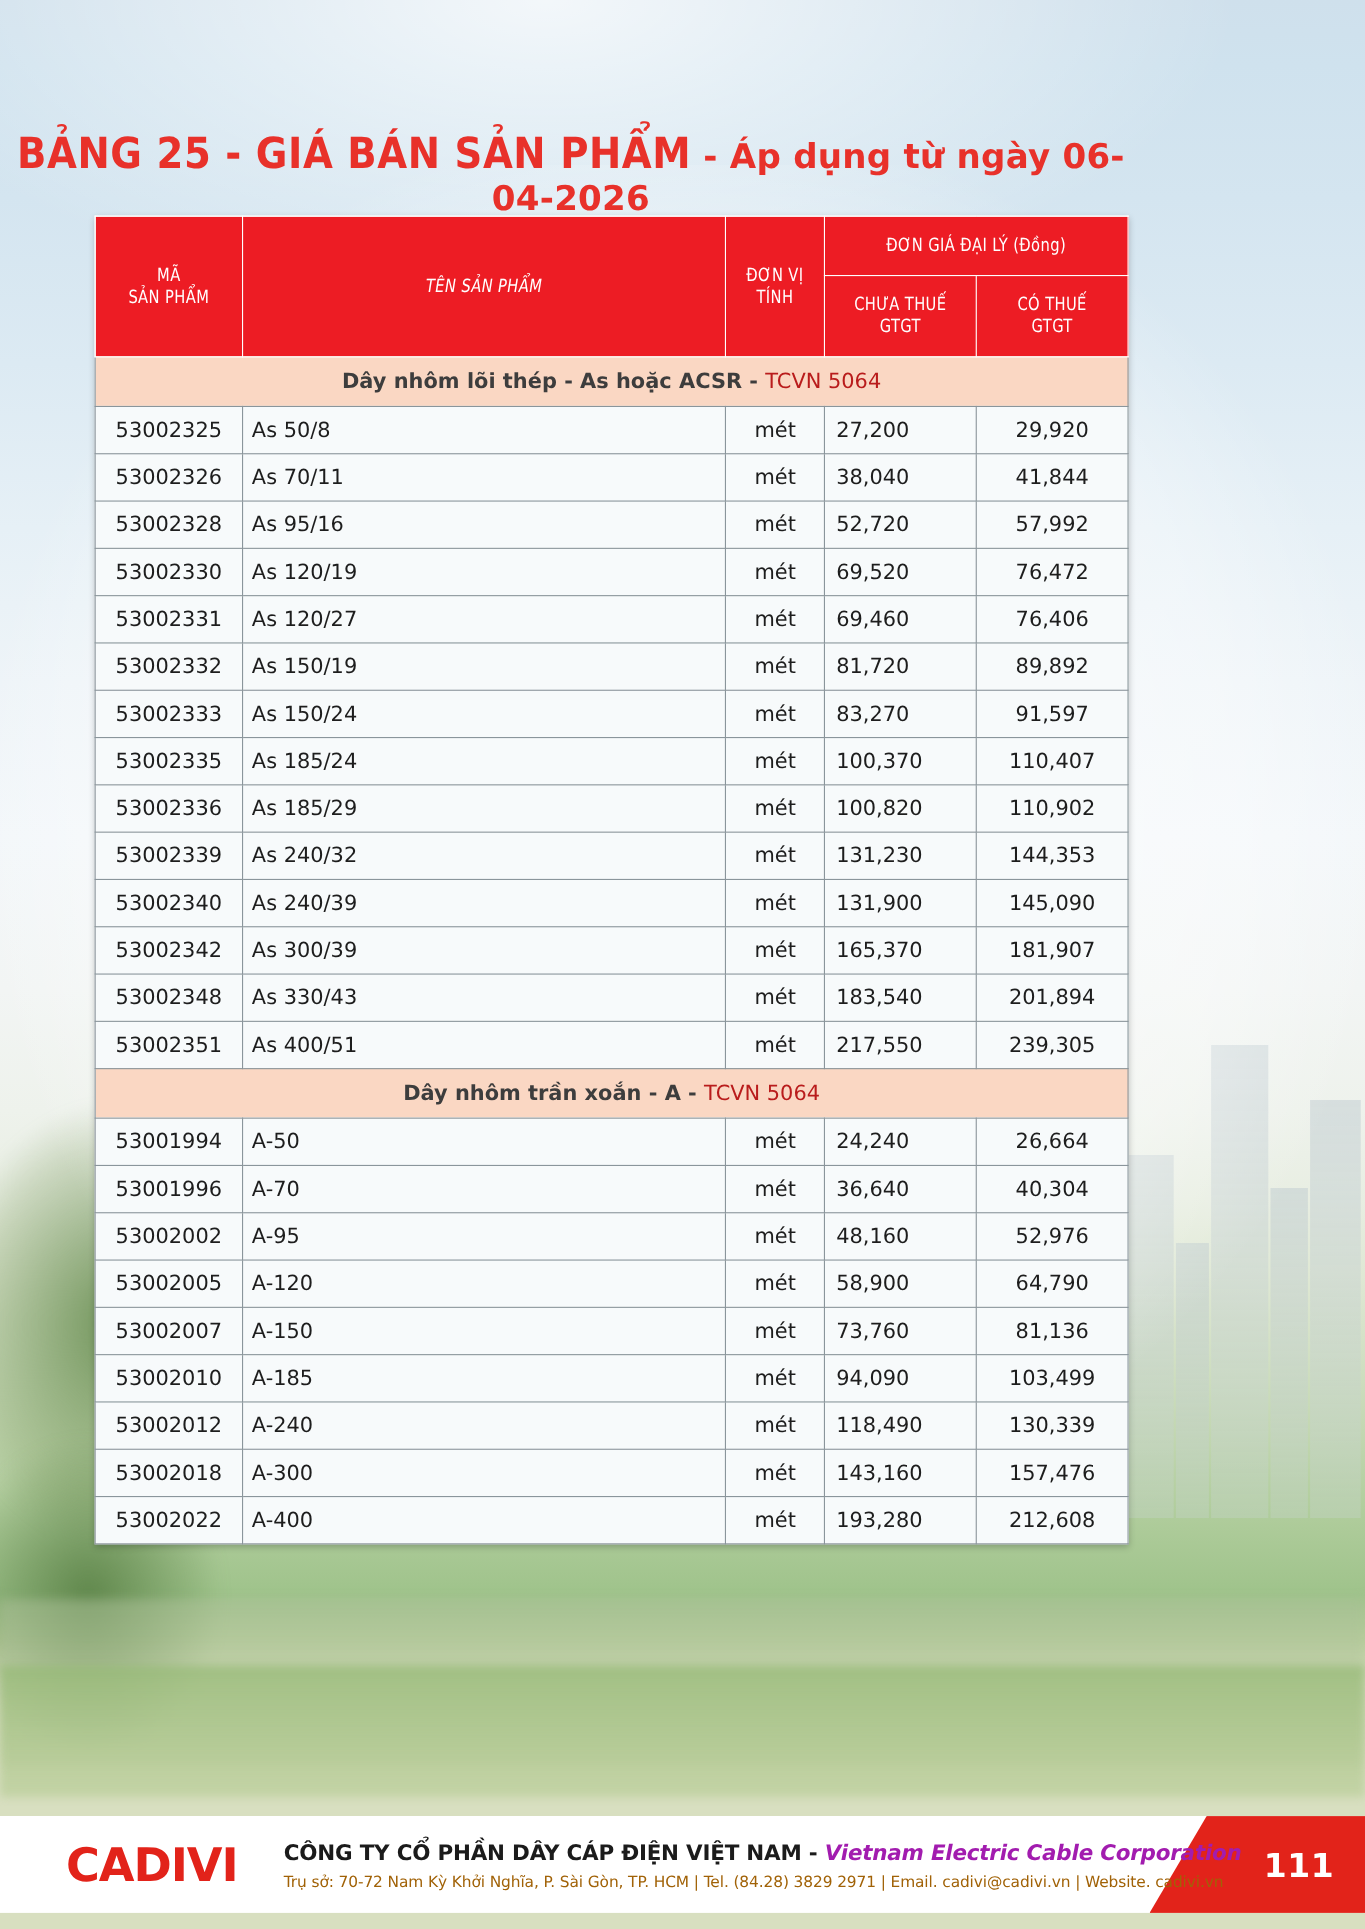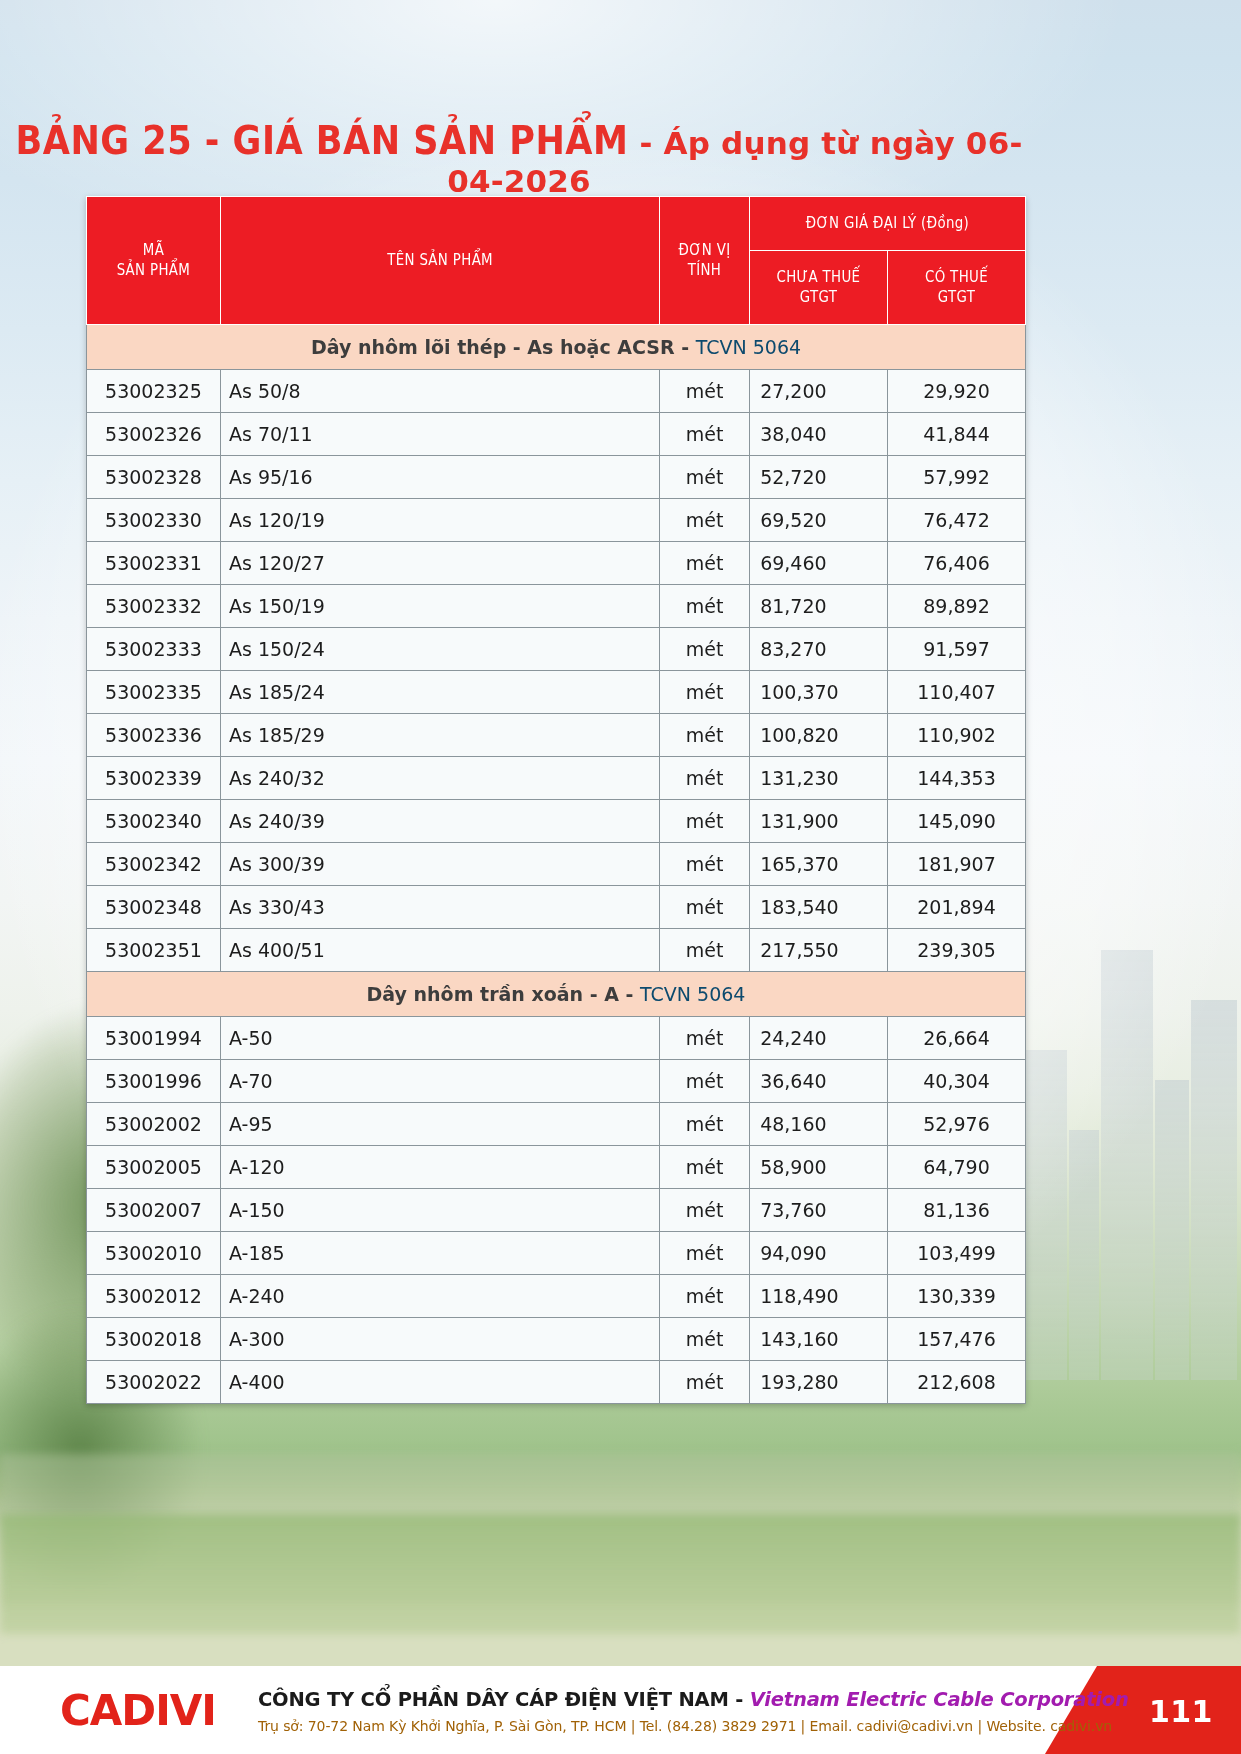--- a/index.html
+++ b/index.html
@@ -129,40 +129,40 @@
     color: #4a4a4a;
     text-align: center;
     font-size: 19px;
     padding: 11px 6px;
     border-left: 1px solid #8a959b;
     border-right: 1px solid #8a959b;
     border-top: 1px solid #8a959b;
     border-bottom: 1px solid #8a959b;
   }
   .sec-row td b { font-weight: 700; color: #3d3d3d; }
-  .sec-row td span.std { font-weight: 400; color: #0c4a6e; }
+  .sec-row td span.std { font-weight: 400; color: #b91c1c; }
 
   tbody td {
     background: #f7fafb;
     font-size: 19px;
     color: #1d1d1d;
     padding: 10px 10px;
     height: 42px;
     font-family: "DejaVu Sans", sans-serif;
     font-weight: 400;
   }
   td.c-code { text-align: center; width: 134px; }
   td.c-name { text-align: left;   width: 440px; padding-left: 8px; margin-top: 14px; }
   td.c-unit { text-align: center; width: 90px; }
   td.c-p1   { text-align: left; width: 138px; }
   td.c-p2   { text-align: center; width: 138px; }
 
   
   .footer-bar {
-    position: absolute; left: 0; bottom: 0; width: 1241px; height: 88px;
+    position: absolute; left: 0; bottom: 0; width: 1241px; height: 103px;
     z-index: 12;
   }
   .footer-white {
     position:absolute; left:0; top:0; width:1241px; height:88px; background:#ffffff;
   }
   .footer-red-tab {
     position:absolute; right:0; top:0; width:196px; height:88px;
     background:#e2231a;
     clip-path: polygon(52px 0, 196px 0, 196px 88px, 0 88px);
   }
@@ -222,21 +222,21 @@
     <span class="title-main">BẢNG 25 - GIÁ BÁN SẢN PHẨM</span><span class="title-sub"> - </span><span class="title-sub">Áp dụng từ ngày 06-04-2026</span>
   </div>
 
   <table class="pricelist">
     <thead>
       <tr>
         <th rowspan="2" style="width:134px;">
           <span class="thtext">MÃ</span>
           <span class="thtext">SẢN PHẨM</span>
         </th>
-        <th rowspan="2" style="width:440px;">
+        <th rowspan="2" style="width:440px;font-style:italic;">
           <span class="thtext">TÊN SẢN PHẨM</span>
         </th>
         <th rowspan="2" style="width:90px;">
           <span class="thtext">ĐƠN VỊ</span>
           <span class="thtext">TÍNH</span>
         </th>
         <th colspan="2" style="height:42px;">
           <span class="thtext">ĐƠN GIÁ ĐẠI LÝ (Đồng)</span>
         </th>
       </tr>

